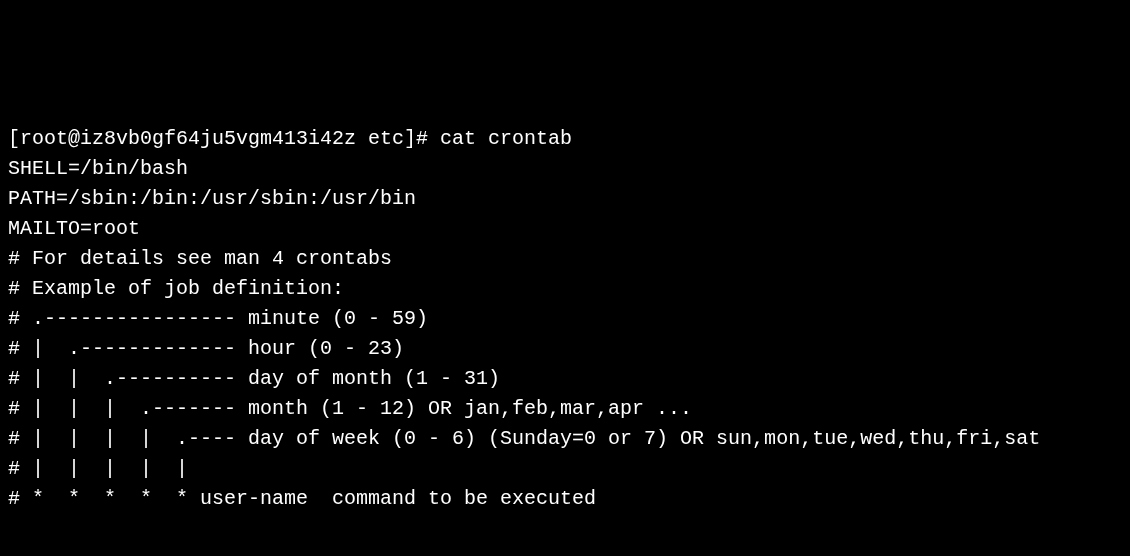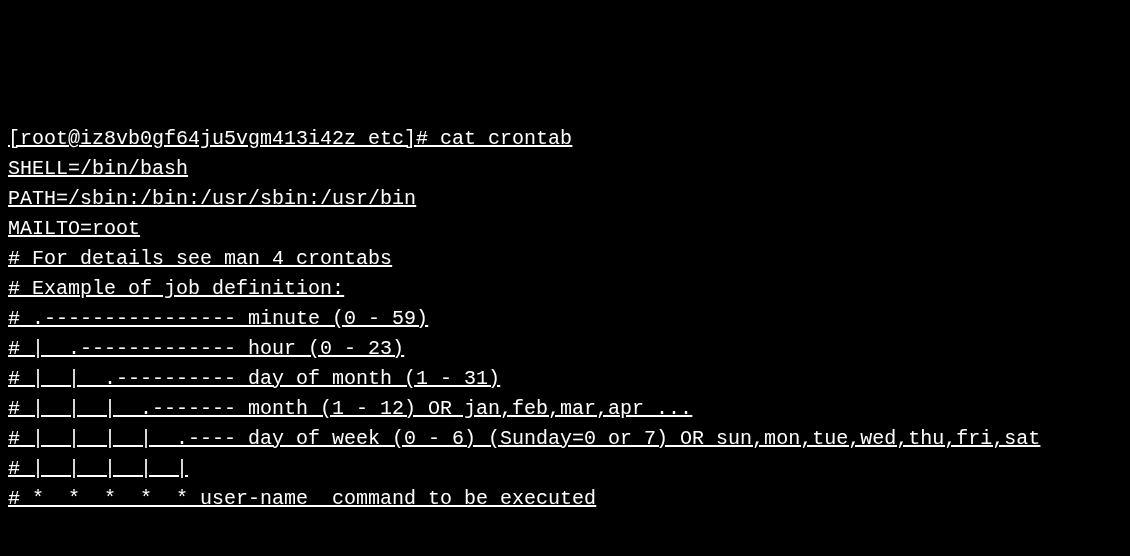--- a/index.html
+++ b/index.html
@@ -1,19 +1,18 @@
 <!DOCTYPE html>
 <html><head>
   <meta charset="utf-8">
   <style>
     * {
       margin: 0;
       padding: 0;
       box-sizing: border-box;
-      text-decoration: underline;
     }
     body {
       background-color: #000000;
       color: #ffffff;
       font-family: "Consolas", "Monaco", "Courier New", monospace;
       font-size: 20px;
       line-height: 1.5;
       padding: 4px 8px;
       width: 1130px;
       height: 556px;

